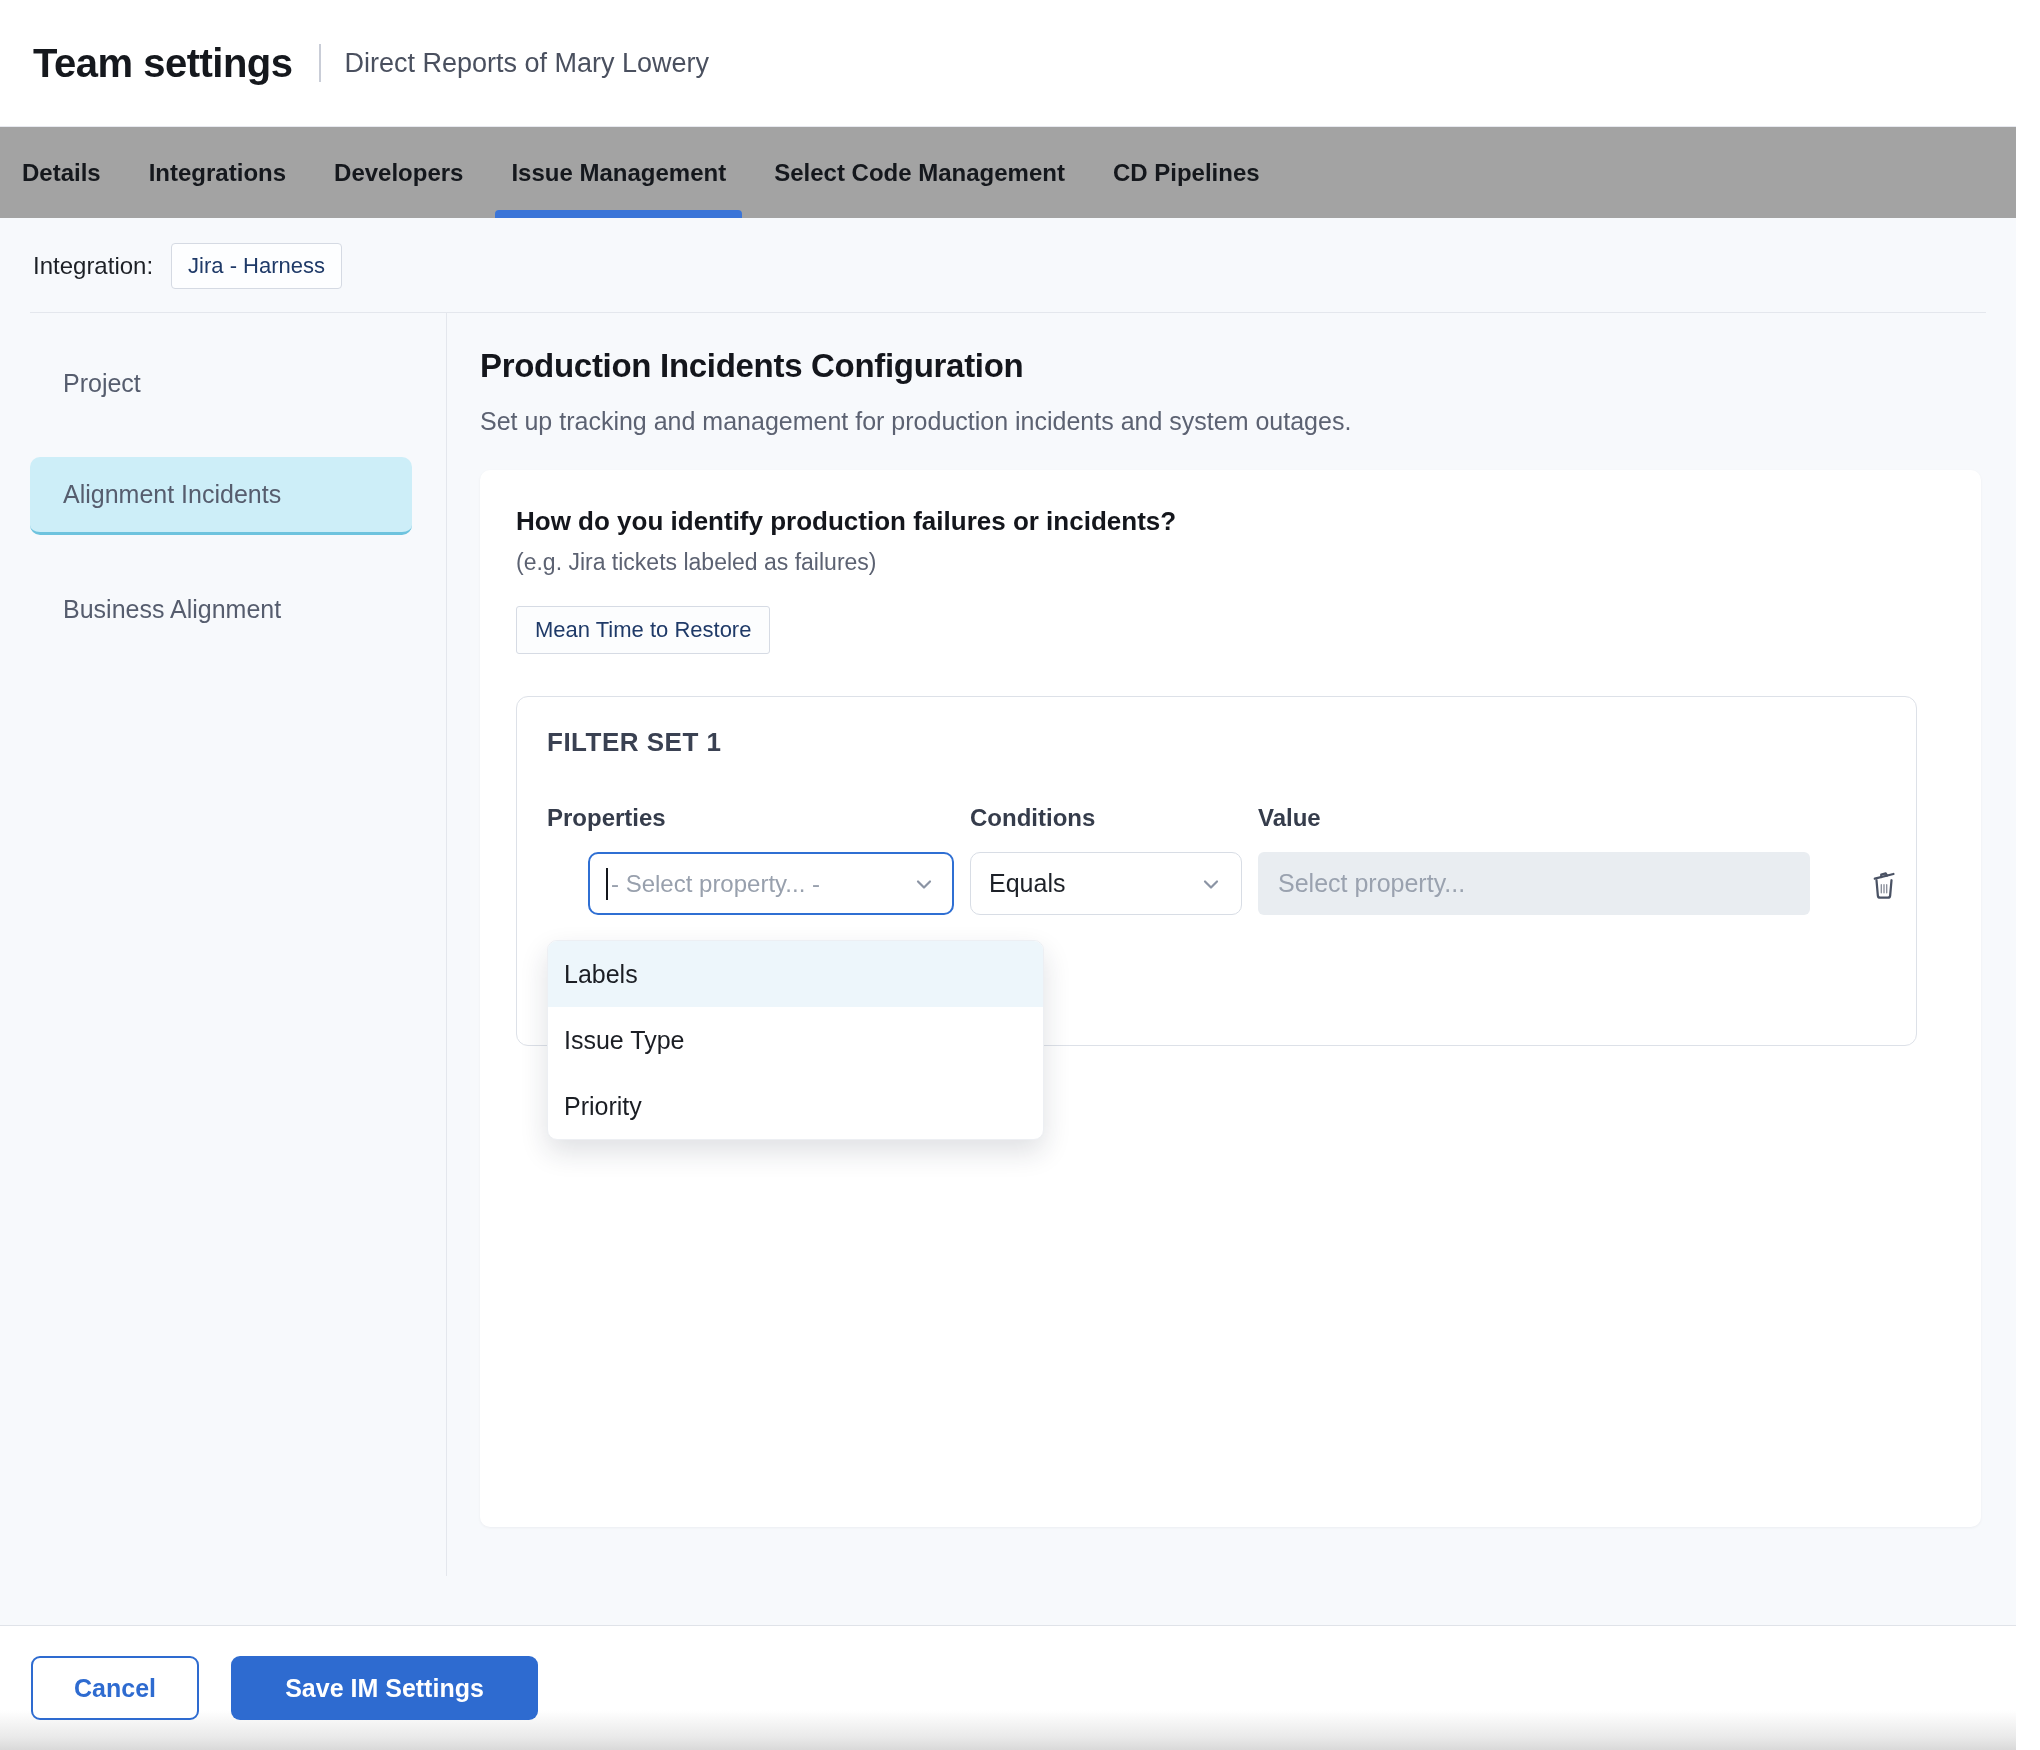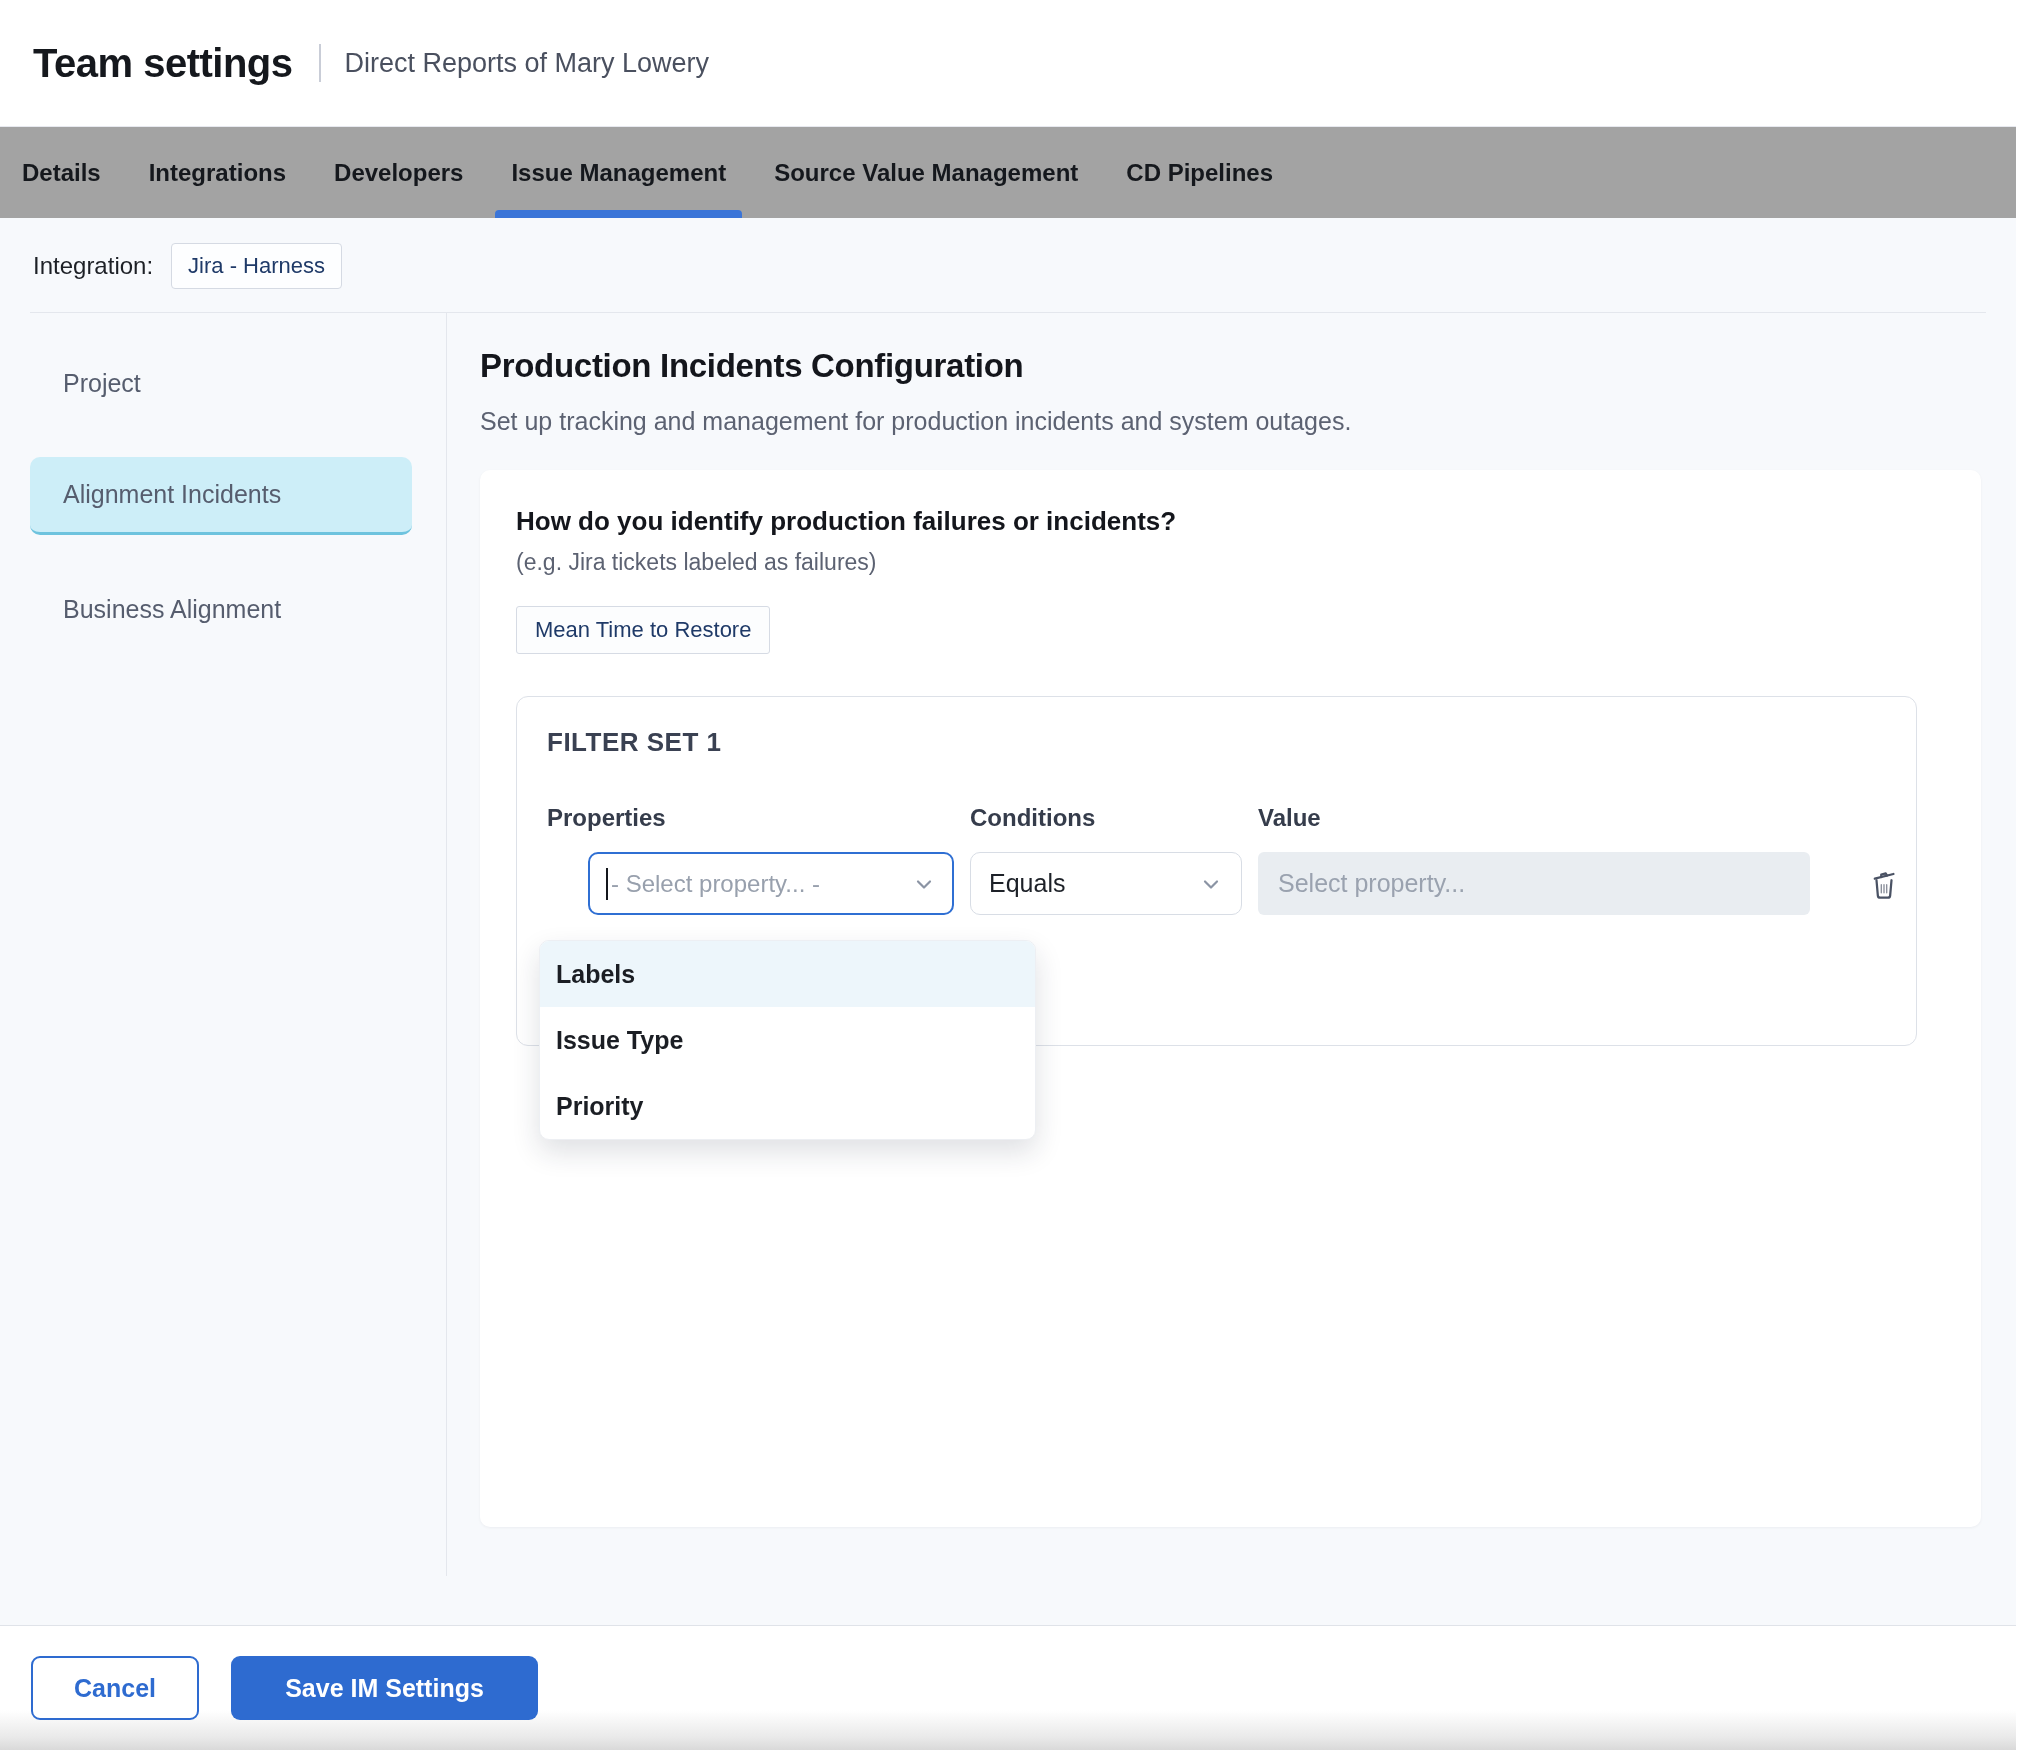--- a/index.html
+++ b/index.html
@@ -109,24 +109,23 @@
   .trash-btn {
     justify-self: start; align-self: center; margin-left: 36px;
     width: 44px; height: 44px; border: none; background: transparent; cursor: pointer;
     color: #4a5264; display: flex; align-items: center; justify-content: center;
   }
 
   .chevron { flex: none; }
 
   
   .dropdown {
-    position: absolute; left: 22px; top: 243px; width: 497px; z-index: 20;
+    position: absolute; left: 30px; top: 243px; width: 497px; z-index: 20;
     background: #ffffff; border: 1px solid #edeff3; border-radius: 10px; overflow: hidden;
     box-shadow: 0 12px 28px rgba(25,35,60,0.14);
-    font-weight: bold;
   }
   .opt { height: 66px; line-height: 66px; padding: 0 16px; font-size: 25px; color: #1b1e24; cursor: pointer; }
   .opt.selected { background: #edf6fb; }
 
   
   .footer {
     height: 125px; border-top: 1px solid #e0e3e9;
     background: linear-gradient(to bottom, #ffffff 0%, #ffffff 68%, #e9e9e9 90%, #d9d9d9 100%);
     display: flex; align-items: flex-start; padding: 30px 0 0 31px; gap: 32px;
   }
@@ -149,21 +148,21 @@
   </header>
 
   <nav class="tabbar">
     <div class="tab">Details</div>
     <div class="tab">Integrations</div>
     <div class="tab">Developers</div>
     <div class="tab">
       <span>Issue Management</span>
       <span class="tab-underline"></span>
     </div>
-    <div class="tab">Source Value Management</div>
+    <div class="tab">Select Code Management</div>
     <div class="tab">CD Pipelines</div>
   </nav>
 
   <div class="content">
 
     <div class="integration-row">
       <span class="int-label">Integration:</span>
       <span class="badge">Jira - Harness</span>
     </div>
 

